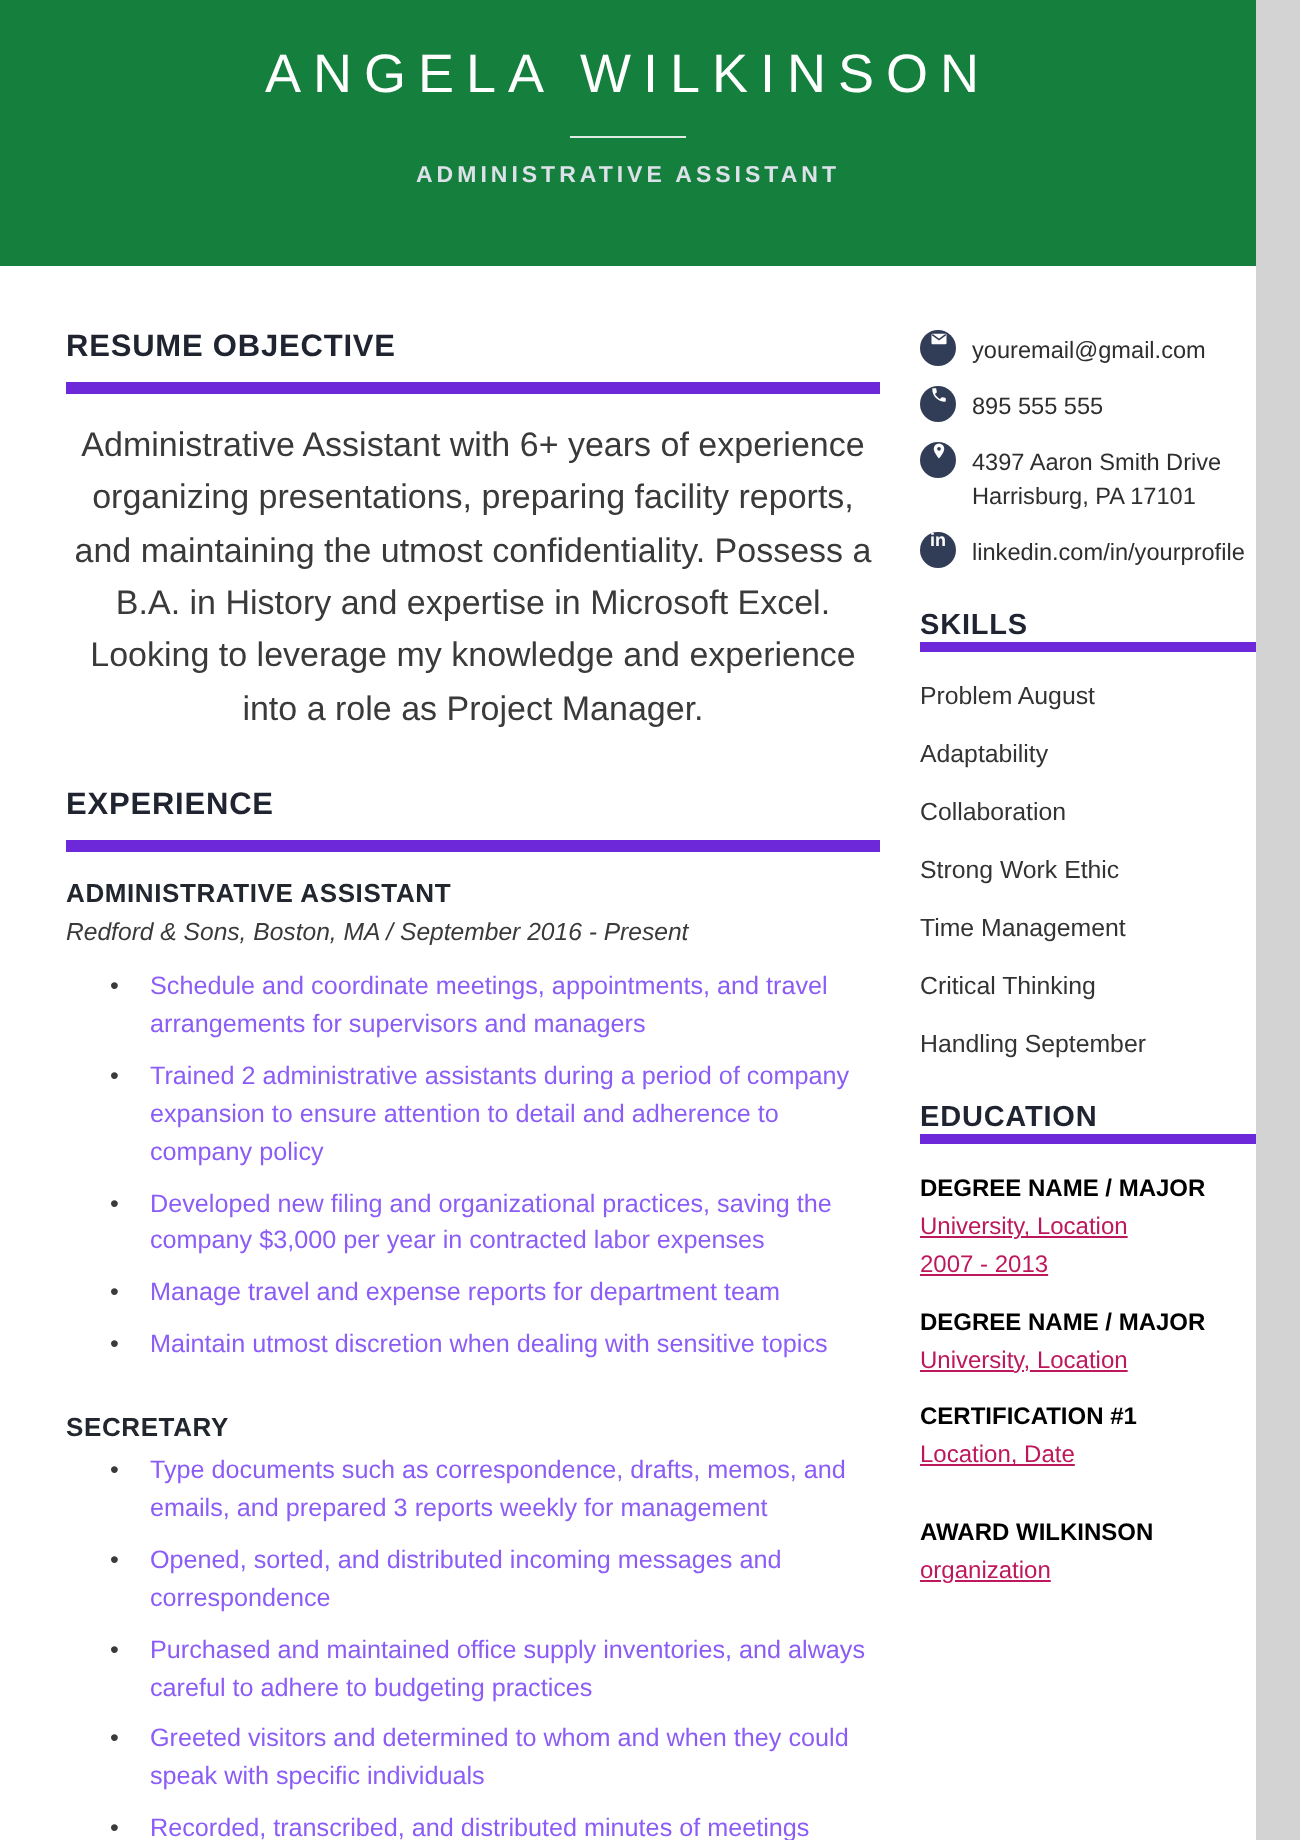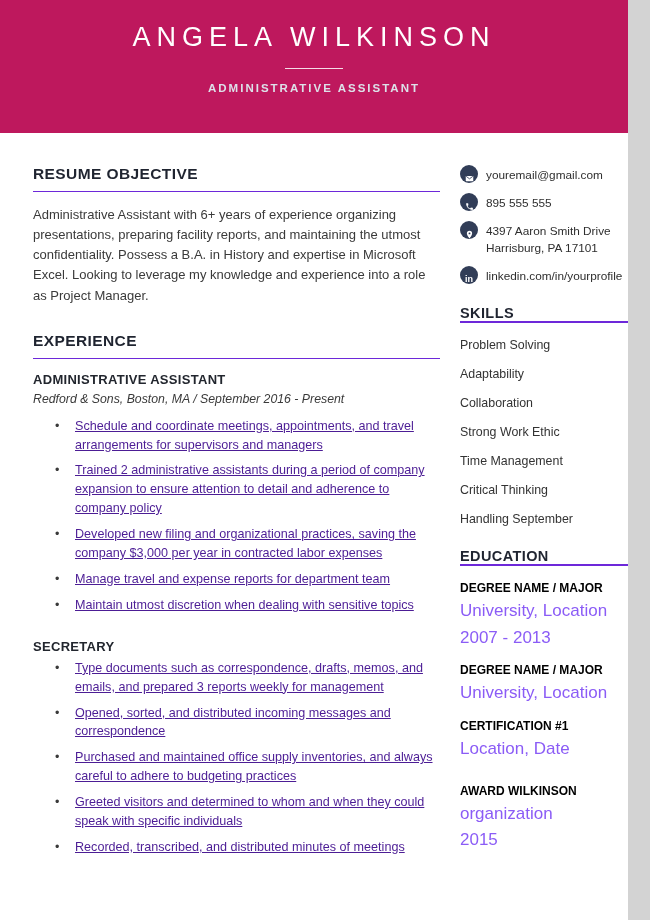--- a/index.html
+++ b/index.html
@@ -19,21 +19,21 @@
   .right-strip {
     position: absolute;
     top: 0; right: 0;
     width: 22px; height: 100%;
     background: #d3d3d3;
   }
   
   .header {
     margin-right: 22px;
     height: 133px;
-    background: #be185d;
+    background: #15803d;
     color: #ffffff;
     text-align: center;
     padding-top: 22px;
   }
   .person-name {
     font-size: 27px;
     font-weight: 400;
     letter-spacing: 6px;
     color: #ffffff;
     white-space: nowrap;
@@ -59,27 +59,28 @@
   .left-col { width: 407px; }
   .right-col { width: 168px; margin-left: 20px; }
   
   .section { margin-bottom: 26px; }
   .section-heading {
     font-size: 15.5px;
     font-weight: 700;
     letter-spacing: 0.4px;
     color: #1f2430;
     padding-bottom: 8px;
-    border-bottom: 1px solid #6d28d9;
+    border-bottom: 6px solid #6d28d9;
     margin-bottom: 13px;
   }
   .objective-text {
-    font-size: 13px;
+    font-size: 17px;
     line-height: 1.55;
     color: #3a3a3a;
+    text-align: center;
   }
   .job { margin-bottom: 24px; }
   .job:last-child { margin-bottom: 0; }
   .job-title {
     font-size: 13px;
     font-weight: 700;
     letter-spacing: 0.3px;
     color: #22262e;
     margin-bottom: 5px;
   }
@@ -90,45 +91,44 @@
     margin-bottom: 11px;
   }
   ul.bullets {
     list-style: none;
     padding-left: 22px;
   }
   .bullets li {
     position: relative;
     font-size: 12.6px;
     line-height: 1.5;
-    color: #4c1d95;
+    color: #8b5cf6;
     margin-bottom: 7px;
     padding-left: 20px;
-    text-decoration: underline;
   }
   .bullets li::before {
     content: "\2022";
     position: absolute;
     left: 0; top: 0;
     color: #3a3a3a;
   }
   
   .contact { margin-bottom: 20px; }
   .contact-row {
     display: flex;
     align-items: flex-start;
     margin-bottom: 9px;
   }
   .contact-icon {
     flex: 0 0 18px;
     width: 18px; height: 18px;
     border-radius: 50%;
     background: #313d57;
     display: flex;
-    align-items: flex-end;
+    align-items: flex-start;
     justify-content: center;
     margin-right: 8px;
   }
   .contact-icon svg { width: 9px; height: 9px; display: block; }
   .in-glyph {
     color: #ffffff;
     font-size: 9px;
     font-weight: 700;
     line-height: 1;
   }
@@ -138,39 +138,40 @@
     color: #2e2e2e;
     line-height: 1.45;
   }
   .side-section { margin-bottom: 22px; }
   .side-heading {
     font-size: 14.5px;
     font-weight: 700;
     letter-spacing: 0.4px;
     color: #1f2430;
     padding-bottom: 0;
-    border-bottom: 2px solid #6d28d9;
+    border-bottom: 5px solid #6d28d9;
     margin-bottom: 15px;
   }
   .skill-item {
     font-size: 12.4px;
     color: #333333;
     margin-bottom: 15px;
   }
   .edu-entry { margin-bottom: 12px; }
   .edu-title {
     font-size: 12px;
     font-weight: 700;
     color: #000000;
     margin-bottom: 3px;
   }
   .edu-line {
-    font-size: 17px;
-    color: #8b5cf6;
+    font-size: 12px;
+    color: #be185d;
     line-height: 1.55;
+    text-decoration: underline;
   }
 </style>
 </head>
 <body>
 
 <div class="page">
   <div class="right-strip"></div>
 
   <header class="header">
     <h1 class="person-name">ANGELA WILKINSON</h1>
@@ -264,21 +265,21 @@
           <span class="contact-text">
             <div>linkedin.com/in/yourprofile</div>
             <div></div>
           </span>
         </div>
 
       </div>
 
       <section class="side-section">
         <h2 class="side-heading">SKILLS</h2>
-        <div class="skill-item">Problem Solving</div>
+        <div class="skill-item">Problem August</div>
         <div class="skill-item">Adaptability</div>
         <div class="skill-item">Collaboration</div>
         <div class="skill-item">Strong Work Ethic</div>
         <div class="skill-item">Time Management</div>
         <div class="skill-item">Critical Thinking</div>
         <div class="skill-item">Handling September</div>
       </section>
 
       <section class="side-section">
         <h2 class="side-heading">EDUCATION</h2>
@@ -298,20 +299,19 @@
           <div class="edu-title">CERTIFICATION #1</div>
           <div class="edu-line">Location, Date</div>
           <div class="edu-line"></div>
         </div>
       </section>
 
       <section class="side-section">
         <div class="edu-entry">
           <div class="edu-title">AWARD WILKINSON</div>
           <div class="edu-line">organization</div>
-          <div class="edu-line">2015</div>
         </div>
       </section>
 
     </aside>
 
   </div>
 </div>
 
 </body></html>

